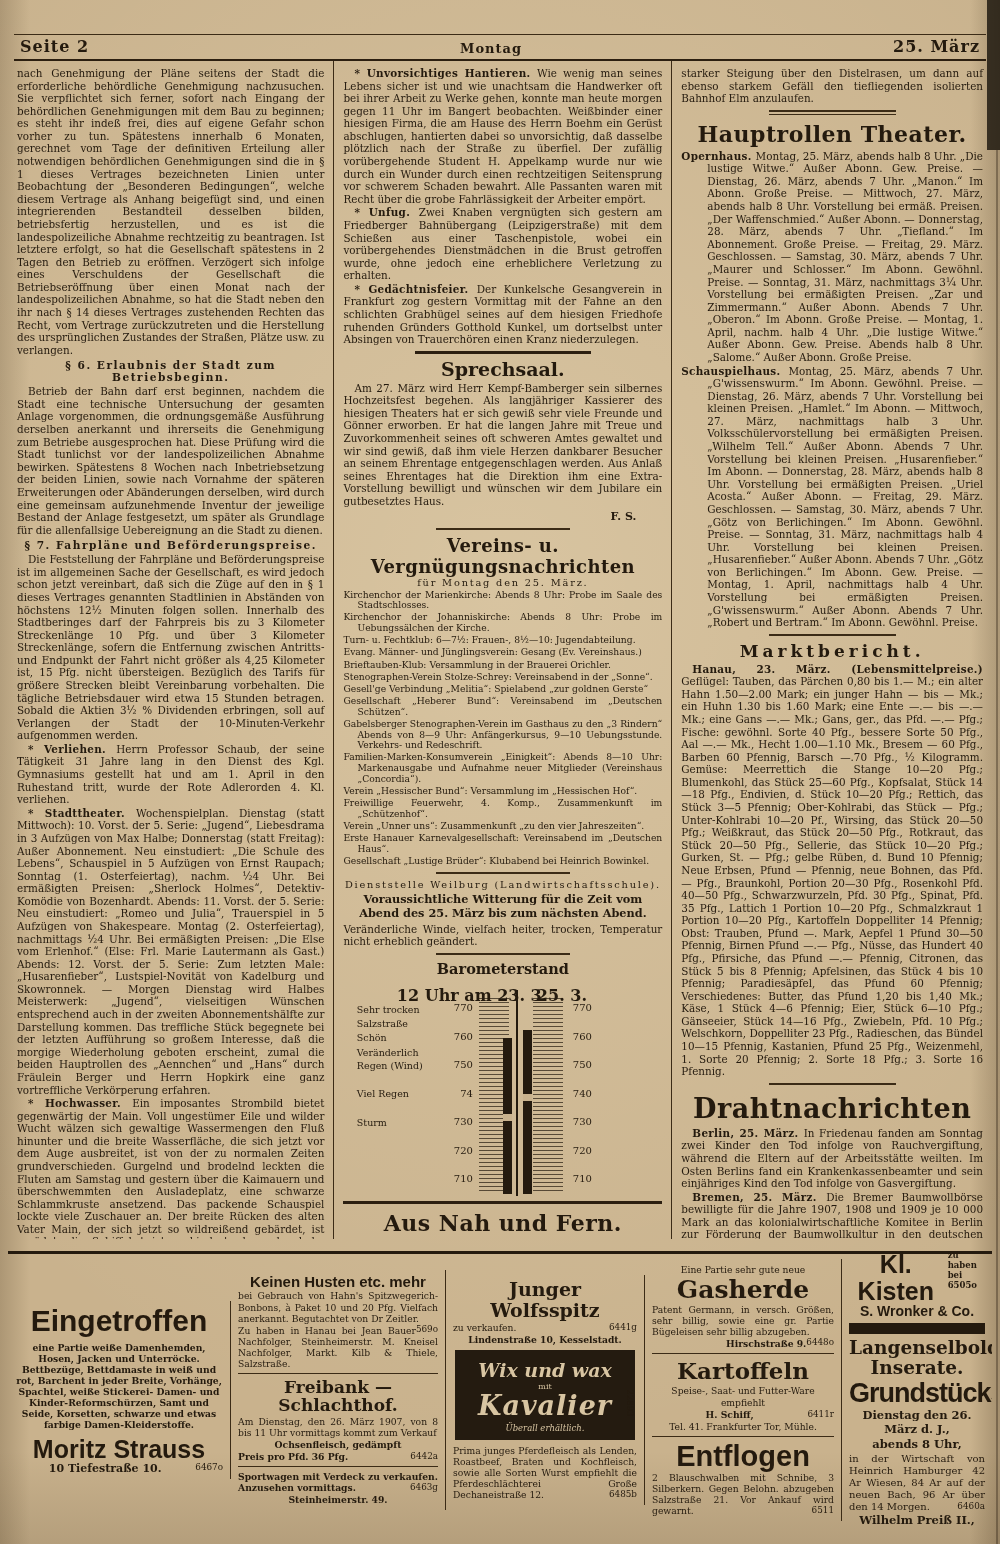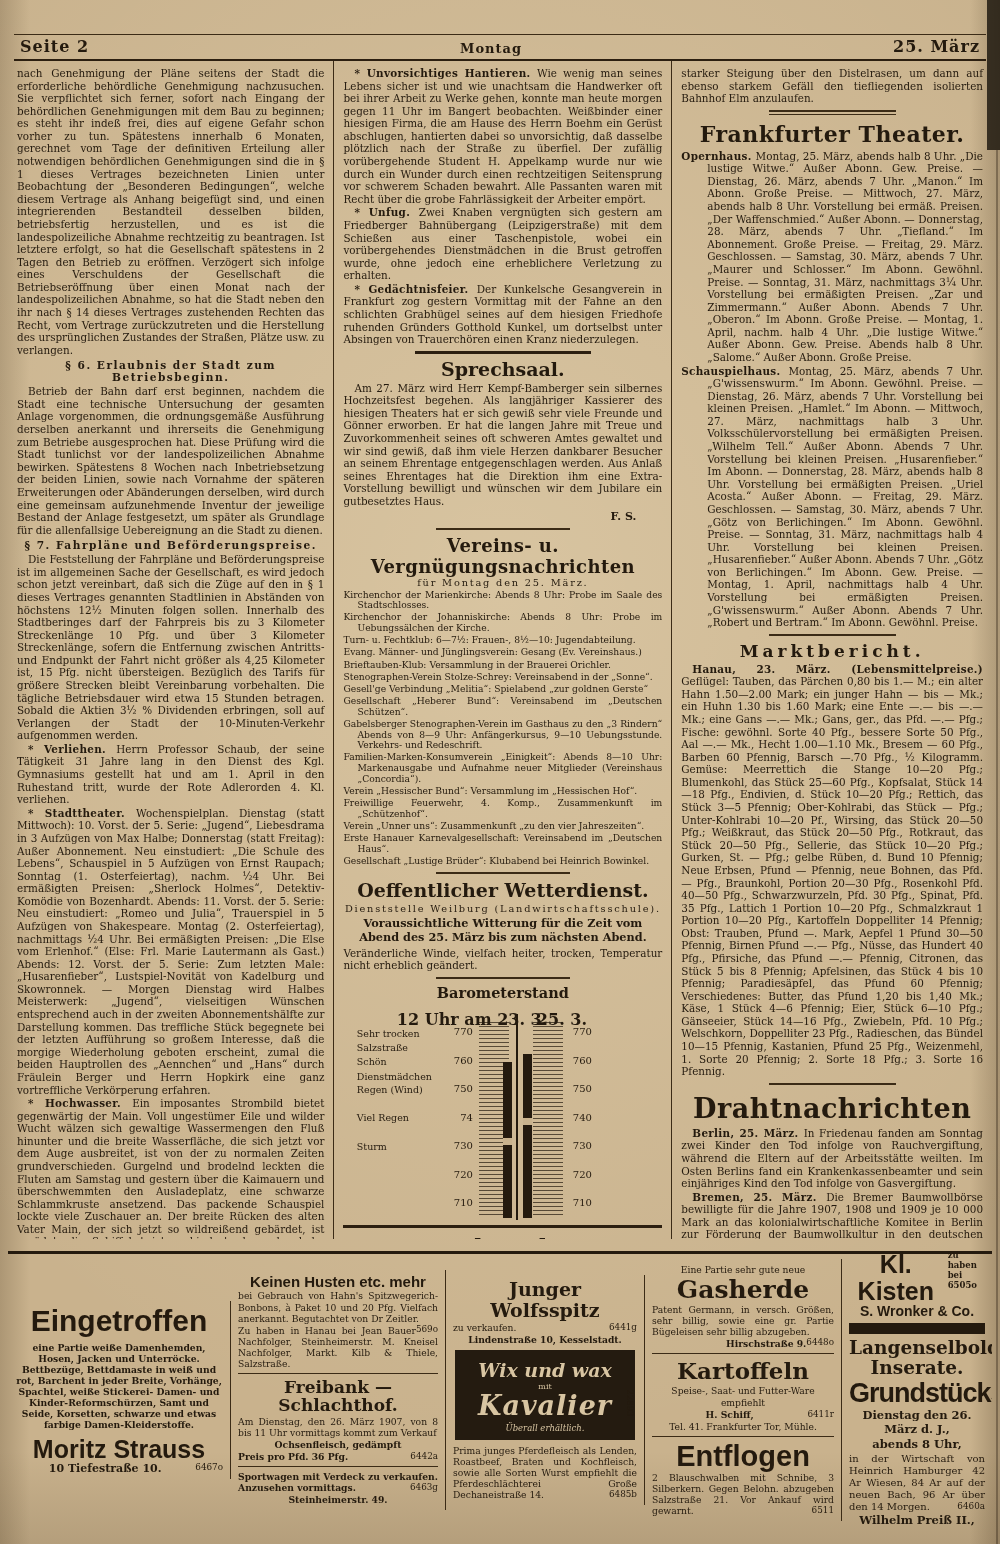--- a/index.html
+++ b/index.html
@@ -135,34 +135,33 @@
         <p class="vline">Gabelsberger Stenographen-Verein im Gasthaus zu den „3 Rindern“ Abends von 8—9 Uhr: Anfängerkursus, 9—10 Uebungsstunde. Verkehrs- und Redeschrift.</p>
         <p class="vline">Familien-Marken-Konsumverein „Einigkeit“: Abends 8—10 Uhr: Markenausgabe und Aufnahme neuer Mitglieder (Vereinshaus „Concordia“).</p>
         <p class="vline">Verein „Hessischer Bund“: Versammlung im „Hessischen Hof“.</p>
         <p class="vline">Freiwillige Feuerwehr, 4. Komp., Zusammenkunft im „Schützenhof“.</p>
         <p class="vline">Verein „Unner uns“: Zusammenkunft „zu den vier Jahreszeiten“.</p>
         <p class="vline">Erste Hanauer Karnevalgesellschaft: Vereinsabend im „Deutschen Haus“.</p>
         <p class="vline">Gesellschaft „Lustige Brüder“: Klubabend bei Heinrich Bowinkel.</p>
       </div>
       <div class="div-short"></div>
 
-      <h2 class="sec-head">Oeffentlicher Wetterdienst.</h2>
       <div class="sub-head">Dienststelle Weilburg (Landwirtschaftsschule).</div>
       <div class="wetter-bold">Voraussichtliche Witterung für die Zeit vom Abend des 25. März bis zum nächsten Abend.</div>
       <p class="bt noindent">Veränderliche Winde, vielfach heiter, trocken, Temperatur nicht erheblich geändert.</p>
       <div class="div-short"></div>
 
       <div class="baro-title">Barometerstand</div>
       <div class="baro">
         <span class="bh l">12 Uhr am 23. 3.</span>
         <span class="bh r">25. 3.</span>
         <span class="bc c0">Sehr trocken</span>
         <span class="bc c1">Salzstraße</span>
         <span class="bc c2">Schön</span>
-        <span class="bc c3">Dienstmädchen</span>
+        <span class="bc c3">Veränderlich</span>
         <span class="bc c4">Regen (Wind)</span>
         <span class="bc c5">Viel Regen</span>
         <span class="bc c6">Sturm</span>
         <span class="blt t0">770</span>
         <span class="blt t1">760</span>
         <span class="blt t2">750</span>
         <span class="blt t3">74</span>
         <span class="blt t4">730</span>
         <span class="blt t5">720</span>
         <span class="blt t6">710</span>
@@ -184,21 +183,21 @@
       <div class="div-heavy"></div>
 
       <h2 class="big-head">Aus Nah und Fern.</h2>
 
     </section>
 
     <section class="col col3">
       <p class="bt noindent">starker Steigung über den Distelrasen, um dann auf ebenso starkem Gefäll den tiefliegenden isolierten Bahnhof Elm anzulaufen.</p>
       <div class="div-short dbl"></div>
 
-      <h2 class="big-head">Frankfurter Theater.</h2>
+      <h2 class="big-head">Hauptrollen Theater.</h2>
       <p class="bt hang"><b class="lead">Opernhaus.</b><span>Montag, 25. März, abends halb 8 Uhr. „Die lustige Witwe.“ Außer Abonn. Gew. Preise. — Dienstag, 26. März, abends 7 Uhr. „Manon.“ Im Abonn. Große Preise. — Mittwoch, 27. März, abends halb 8 Uhr. Vorstellung bei ermäß. Preisen. „Der Waffenschmied.“ Außer Abonn. — Donnerstag, 28. März, abends 7 Uhr. „Tiefland.“ Im Abonnement. Große Preise. — Freitag, 29. März. Geschlossen. — Samstag, 30. März, abends 7 Uhr. „Maurer und Schlosser.“ Im Abonn. Gewöhnl. Preise. — Sonntag, 31. März, nachmittags 3¼ Uhr. Vorstellung bei ermäßigten Preisen. „Zar und Zimmermann.“ Außer Abonn. Abends 7 Uhr. „Oberon.“ Im Abonn. Große Preise. — Montag, 1. April, nachm. halb 4 Uhr. „Die lustige Witwe.“ Außer Abonn. Gew. Preise. Abends halb 8 Uhr. „Salome.“ Außer Abonn. Große Preise.</span></p>
       <p class="bt hang"><b class="lead">Schauspielhaus.</b><span>Montag, 25. März, abends 7 Uhr. „G'wissenswurm.“ Im Abonn. Gewöhnl. Preise. — Dienstag, 26. März, abends 7 Uhr. Vorstellung bei kleinen Preisen. „Hamlet.“ Im Abonn. — Mittwoch, 27. März, nachmittags halb 3 Uhr. Volksschülervorstellung bei ermäßigten Preisen. „Wilhelm Tell.“ Außer Abonn. Abends 7 Uhr. Vorstellung bei kleinen Preisen. „Husarenfieber.“ Im Abonn. — Donnerstag, 28. März, abends halb 8 Uhr. Vorstellung bei ermäßigten Preisen. „Uriel Acosta.“ Außer Abonn. — Freitag, 29. März. Geschlossen. — Samstag, 30. März, abends 7 Uhr. „Götz von Berlichingen.“ Im Abonn. Gewöhnl. Preise. — Sonntag, 31. März, nachmittags halb 4 Uhr. Vorstellung bei kleinen Preisen. „Husarenfieber.“ Außer Abonn. Abends 7 Uhr. „Götz von Berlichingen.“ Im Abonn. Gew. Preise. — Montag, 1. April, nachmittags halb 4 Uhr. Vorstellung bei ermäßigten Preisen. „G'wissenswurm.“ Außer Abonn. Abends 7 Uhr. „Robert und Bertram.“ Im Abonn. Gewöhnl. Preise.</span></p>
       <div class="div-short"></div>
 
       <h2 class="sec-head wide">Marktbericht.</h2>
       <p class="bt"><b class="lead">Hanau, 23. März. (Lebensmittelpreise.)</b><span>Geflügel: Tauben, das Pärchen 0,80 bis 1.— M.; ein alter Hahn 1.50—2.00 Mark; ein junger Hahn — bis — Mk.; ein Huhn 1.30 bis 1.60 Mark; eine Ente —.— bis —.— Mk.; eine Gans —.— Mk.; Gans, ger., das Pfd. —.— Pfg.; Fische: gewöhnl. Sorte 40 Pfg., bessere Sorte 50 Pfg., Aal —.— Mk., Hecht 1.00—1.10 Mk., Bresem — 60 Pfg., Barben 60 Pfennig, Barsch —.70 Pfg., ½ Kilogramm. Gemüse: Meerrettich die Stange 10—20 Pfg.; Blumenkohl, das Stück 25—60 Pfg., Kopfsalat, Stück 14—18 Pfg., Endivien, d. Stück 10—20 Pfg.; Rettich, das Stück 3—5 Pfennig; Ober-Kohlrabi, das Stück — Pfg.; Unter-Kohlrabi 10—20 Pf., Wirsing, das Stück 20—50 Pfg.; Weißkraut, das Stück 20—50 Pfg., Rotkraut, das Stück 20—50 Pfg., Sellerie, das Stück 10—20 Pfg.; Gurken, St. — Pfg.; gelbe Rüben, d. Bund 10 Pfennig; Neue Erbsen, Pfund — Pfennig, neue Bohnen, das Pfd. — Pfg., Braunkohl, Portion 20—30 Pfg., Rosenkohl Pfd. 40—50 Pfg., Schwarzwurzeln, Pfd. 30 Pfg., Spinat, Pfd. 35 Pfg., Lattich 1 Portion 10—20 Pfg., Schmalzkraut 1 Portion 10—20 Pfg., Kartoffeln Doppelliter 14 Pfennig; Obst: Trauben, Pfund —. Mark, Aepfel 1 Pfund 30—50 Pfennig, Birnen Pfund —.— Pfg., Nüsse, das Hundert 40 Pfg., Pfirsiche, das Pfund —.— Pfennig, Citronen, das Stück 5 bis 8 Pfennig; Apfelsinen, das Stück 4 bis 10 Pfennig; Paradiesäpfel, das Pfund 60 Pfennig; Verschiedenes: Butter, das Pfund 1,20 bis 1,40 Mk.; Käse, 1 Stück 4—6 Pfennig; Eier, Stück 6—10 Pfg.; Gänseeier, Stück 14—16 Pfg., Zwiebeln, Pfd. 10 Pfg.; Welschkorn, Doppelliter 23 Pfg., Radieschen, das Bündel 10—15 Pfennig, Kastanien, Pfund 25 Pfg., Weizenmehl, 1. Sorte 20 Pfennig; 2. Sorte 18 Pfg.; 3. Sorte 16 Pfennig.</span></p>
       <div class="div-short"></div>
 
       <h2 class="big-head xl">Drahtnachrichten</h2>
       <p class="bt"><b class="lead">Berlin, 25. März.</b><span>In Friedenau fanden am Sonntag zwei Kinder den Tod infolge von Rauchvergiftung, während die Eltern auf der Arbeitsstätte weilten. Im Osten Berlins fand ein Krankenkassenbeamter und sein einjähriges Kind den Tod infolge von Gasvergiftung.</span></p>
@@ -236,21 +235,21 @@
       <div class="ad-small ad-ctr ad-bold">Lindenstraße 10, Kesselstadt.</div>
       <div class="kav-wrap">
         <div class="kav">
           <div class="l1">Wix und wax</div>
           <div class="l2">mit</div>
           <div class="l3">Kavalier</div>
           <div class="l4">Überall erhältlich.</div>
         </div>
         <span class="kav-num">22893</span>
       </div>
-      <div class="ad-small"><span>Prima junges Pferdefleisch als Lenden, Roastbeef, Braten und Kochfleisch, sowie alle Sorten Wurst empfiehlt die Pferdeschlächterei Große Dechaneistraße 14.</span> <span class="tag">6485b</span></div>
+      <div class="ad-small"><span>Prima junges Pferdefleisch als Lenden, Roastbeef, Braten und Kochfleisch, sowie alle Sorten Wurst empfiehlt die Pferdeschlächterei Große Dechaneistraße 12.</span> <span class="tag">6485b</span></div>
     </div>
 
     <div class="adcol ad-d">
       <div class="ad-small ad-ctr">Eine Partie sehr gute neue</div>
       <div class="ad-h-serif" style="font-size:25px;">Gasherde</div>
       <div class="ad-small"><span>Patent Germann, in versch. Größen, sehr billig, sowie eine gr. Partie Bügeleisen sehr billig abzugeben.</span> <span class="tag">6448o</span></div>
       <div class="ad-small ad-bold" style="text-align:right;">Hirschstraße 9.</div>
       <div class="ad-rule"></div>
       <div class="ad-h-serif" style="font-size:23px;">Kartoffeln</div>
       <div class="ad-small ad-ctr">Speise-, Saat- und Futter-Ware</div>

